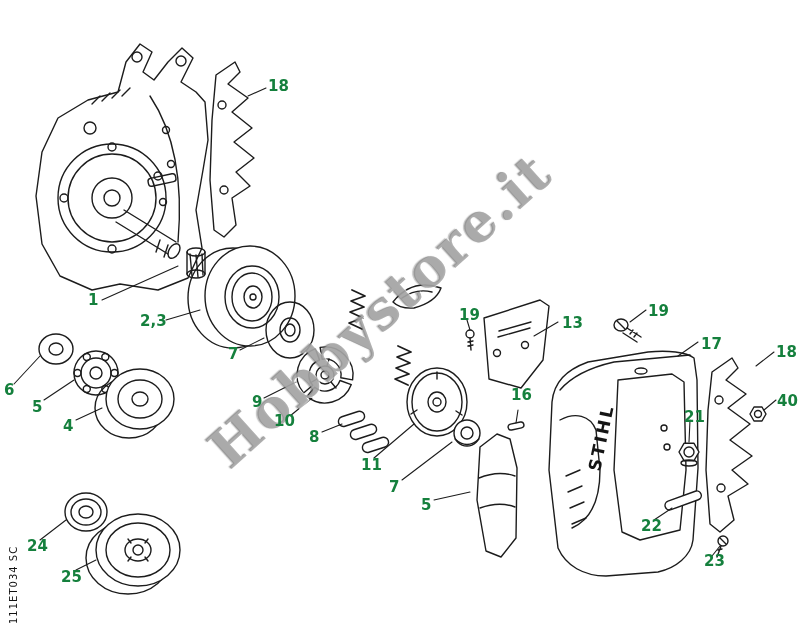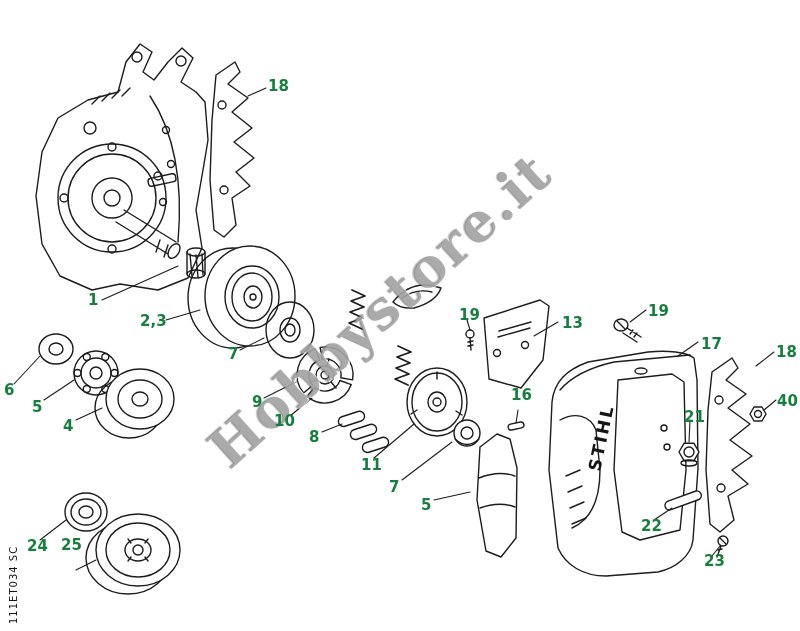--- a/index.html
+++ b/index.html
@@ -275,17 +275,17 @@
 <span class="callout" style="left:511px;top:386px">16</span>
 <span class="callout" style="left:562px;top:314px">13</span>
 <span class="callout" style="left:648px;top:302px">19</span>
 <span class="callout" style="left:701px;top:335px">17</span>
 <span class="callout" style="left:776px;top:343px">18</span>
 <span class="callout" style="left:777px;top:392px">40</span>
 <span class="callout" style="left:684px;top:408px">21</span>
 <span class="callout" style="left:641px;top:517px">22</span>
 <span class="callout" style="left:704px;top:552px">23</span>
 <span class="callout" style="left:27px;top:537px">24</span>
-<span class="callout" style="left:61px;top:536px">25</span>
+<span class="callout" style="left:61px;top:568px">25</span>
 
 <div class="footer-code">111ET034 SC</div>
 
 </div>
 
 </body></html>

